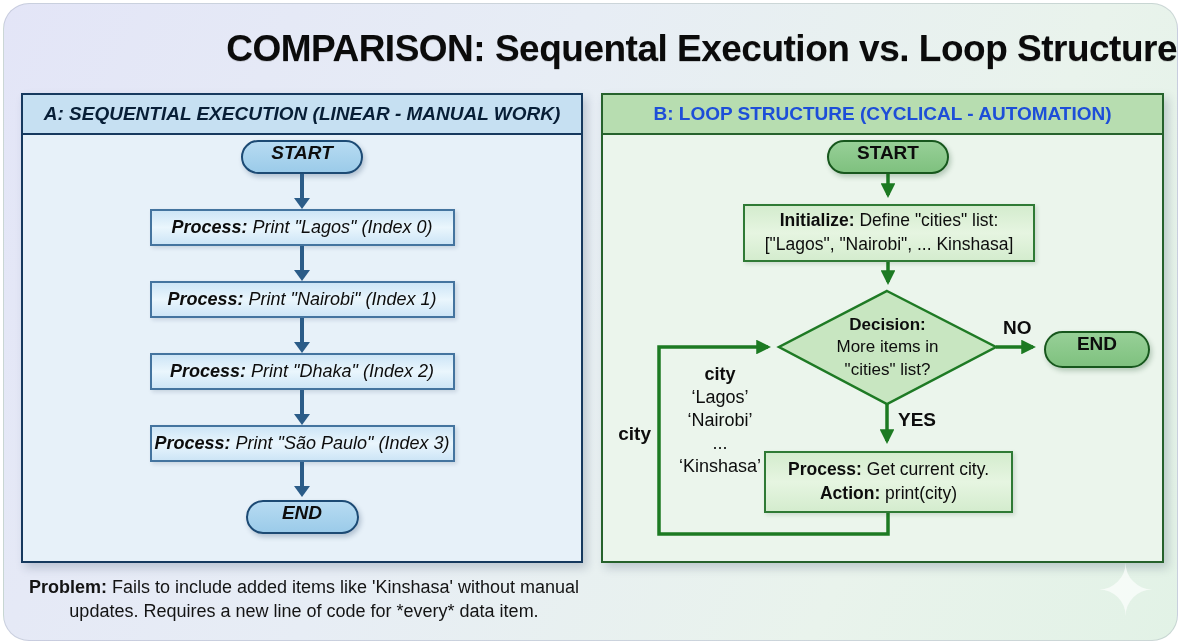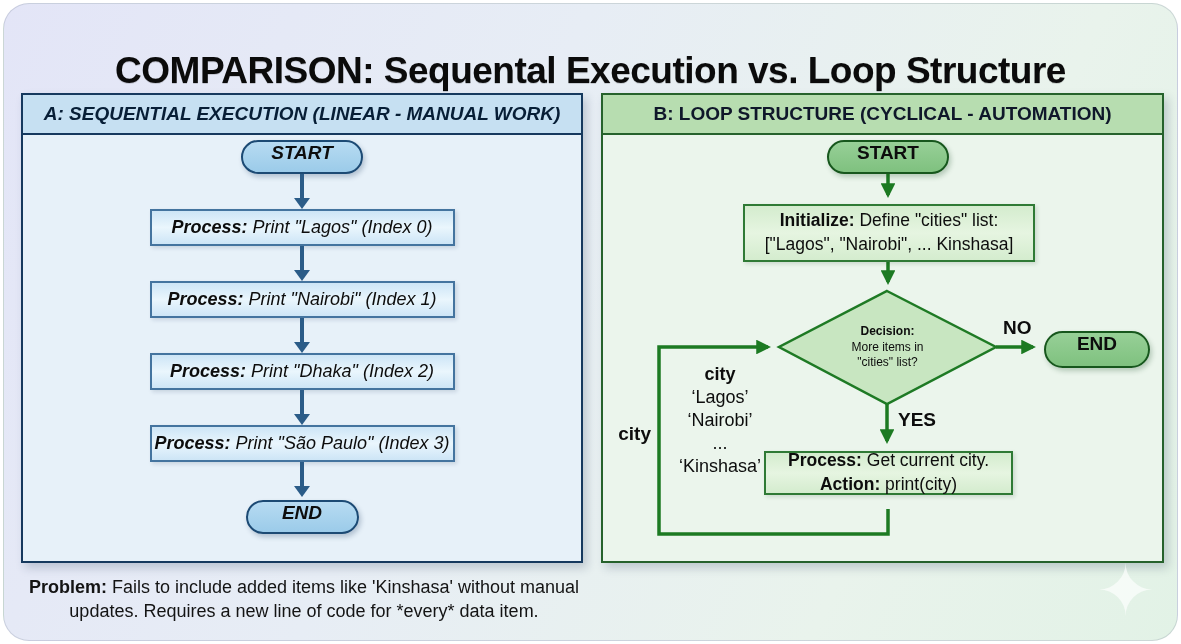--- a/index.html
+++ b/index.html
@@ -6,33 +6,32 @@
   html,body { width:1181px; height:644px; background:#ffffff; font-family:"Liberation Sans", sans-serif; color:#0d0d0d; }
   .canvas {
     position:absolute; left:3px; top:3px; width:1175px; height:638px;
     border-radius:26px;
     background:linear-gradient(115deg,#e3e5f7 0%, #e7edf5 40%, #e9f3ec 75%, #e2f2e6 100%);
     border:1px solid rgba(120,130,150,0.25);
     overflow:hidden;
   }
   .title {
     position:absolute; left:0; top:24px; width:100%;
-    text-align:center; font-size:37px; font-weight:700; letter-spacing:-0.5px; color:#0b0b0b;
+    text-align:right; font-size:37px; font-weight:700; letter-spacing:-0.5px; color:#0b0b0b;
     text-shadow:0 1px 0 rgba(0,0,0,0.15);
-    margin-top:22px;
   }
   .panel { position:absolute; top:89px; height:470px; box-shadow:4px 5px 9px rgba(40,60,90,0.22); }
   .panel-a { left:17px; width:562px; background:#e7f1f9; border:2px solid #16395e;font-style:italic; }
   .panel-b { left:597px; width:563px; background:#ebf5ec; border:2px solid #26622c; }
   .panel-header {
     height:40px; display:flex; align-items:center; justify-content:center;
     font-size:19px; font-weight:700;
   }
   .panel-a .panel-header { background:#c6e0f2; border-bottom:2px solid #16395e; color:#071e36; }
-  .panel-b .panel-header { background:#b7ddb0; border-bottom:2px solid #26622c; color:#0f172a; }
+  .panel-b .panel-header { background:#b7ddb0; border-bottom:2px solid #26622c; color:#1d4ed8; }
 
   
   .flow-a { position:relative; width:100%; height:426px; display:flex; flex-direction:column; align-items:center; }
   .oval {
     display:flex; justify-content:center;
     font-weight:700; font-size:19px; border-radius:19px;
   }
   .oval-a {
     width:122px; height:34px; margin-top:5px;
     background:linear-gradient(180deg,#b7dbf2,#9bcbe9);
@@ -59,21 +58,21 @@
   }
   .box-b {
     background:linear-gradient(180deg,#d4ecce,#e6f5e1 50%,#d4ecce);
     border:2px solid #2f7a35; box-shadow:2px 2px 4px rgba(20,70,30,0.15);
     display:flex; flex-direction:column; align-items:center; justify-content:center;
     font-size:17.5px; line-height:1.35; text-align:center;
   }
   .box-b b, .diamond-text b, .loop-list b, .loop-var { font-weight:700; }
   .diamond-text {
     display:flex; flex-direction:column; align-items:center; justify-content:center;
-    font-size:12px; line-height:1.3; text-align:center;
+    font-size:17px; line-height:1.3; text-align:center;
   }
   .branch-label { font-weight:700; font-size:19px; }
   .loop-var { font-size:19px; text-align:right; }
   .loop-list { font-size:18px; line-height:23px; text-align:center; }
 
   
   .cap { position:absolute; top:571px; font-size:18px; line-height:1.35; text-align:center; color:#141414; }
   .cap-a { left:22px;  width:556px; }
   .cap-b { left:600px; width:562px; }
 
@@ -185,21 +184,21 @@
       </div>
 
       <div class="abs branch-label" style="left:400px; top:182px;">NO</div>
 
       <div class="abs oval oval-b" style="left:441px; top:196px; width:106px; height:37px;">
         <span>END</span>
       </div>
 
       <div class="abs branch-label" style="left:295px; top:274px;">YES</div>
 
-      <div class="abs box-b" style="left:161px; top:316px; width:249px; height:44px;">
+      <div class="abs box-b" style="left:161px; top:316px; width:249px; height:62px;">
         <span><b>Process:</b><span> Get current city.</span></span>
         <span><b>Action:</b><span> print(city)</span></span>
       </div>
 
       <div class="abs loop-var" style="left:2px; top:288px; width:46px;">city</div>
 
       <div class="abs loop-list" style="left:62px; top:228px; width:110px;">
         <div><b>city</b></div>
         <div>‘Lagos’</div>
         <div>‘Nairobi’</div>

